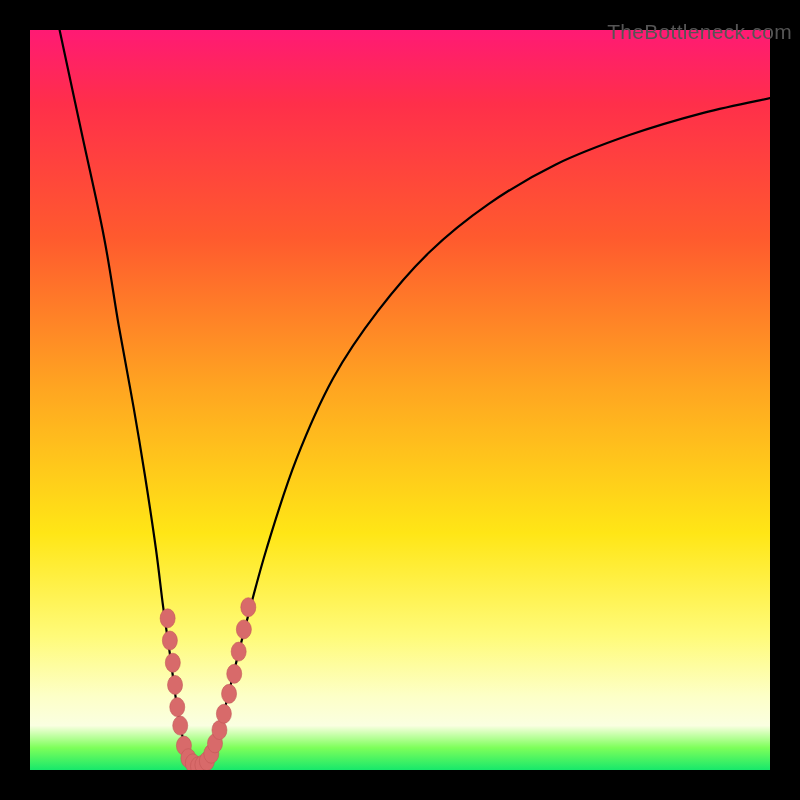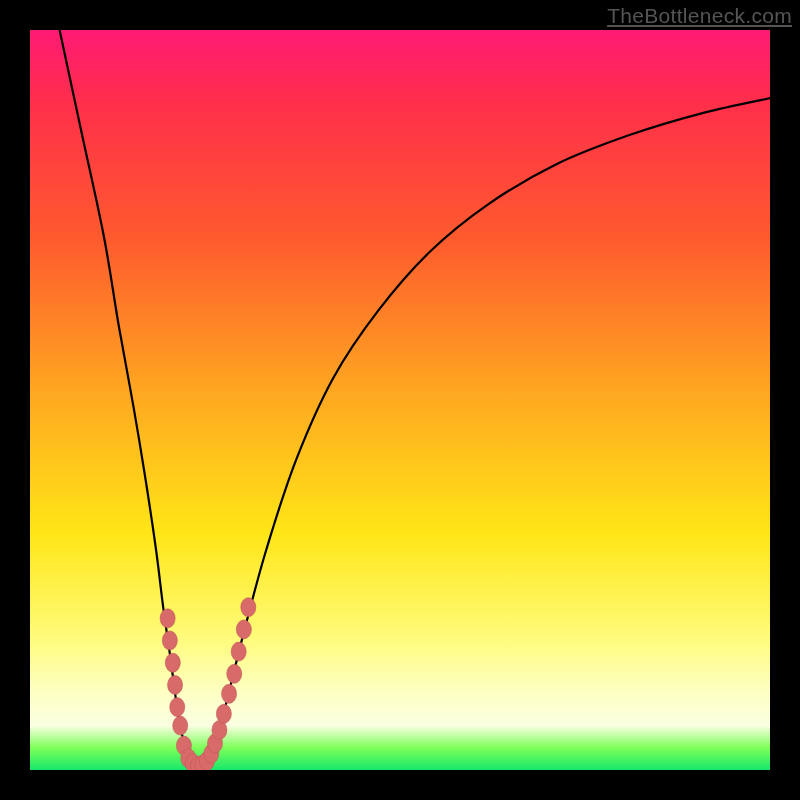--- a/index.html
+++ b/index.html
@@ -38,28 +38,27 @@
       #ffe616 68%,
       #fffb7a 82%,
       #fdffc7 90%,
       #faffe1 94%,
       #7dff5a 97%,
       #17e86b 100%
     );
   }
   .watermark {
     position: absolute;
-    top: 4px;
+    top: 20px;
     right: 8px;
     color: #555;
     font-size: 21px;
     letter-spacing: 0.3px;
     font-weight: 500;
     user-select: none;
-    text-decoration: underline;
   }
   svg.curve {
     position: absolute;
     inset: 0;
     width: 100%;
     height: 100%;
     overflow: visible;
   }
 </style>
 </head>

